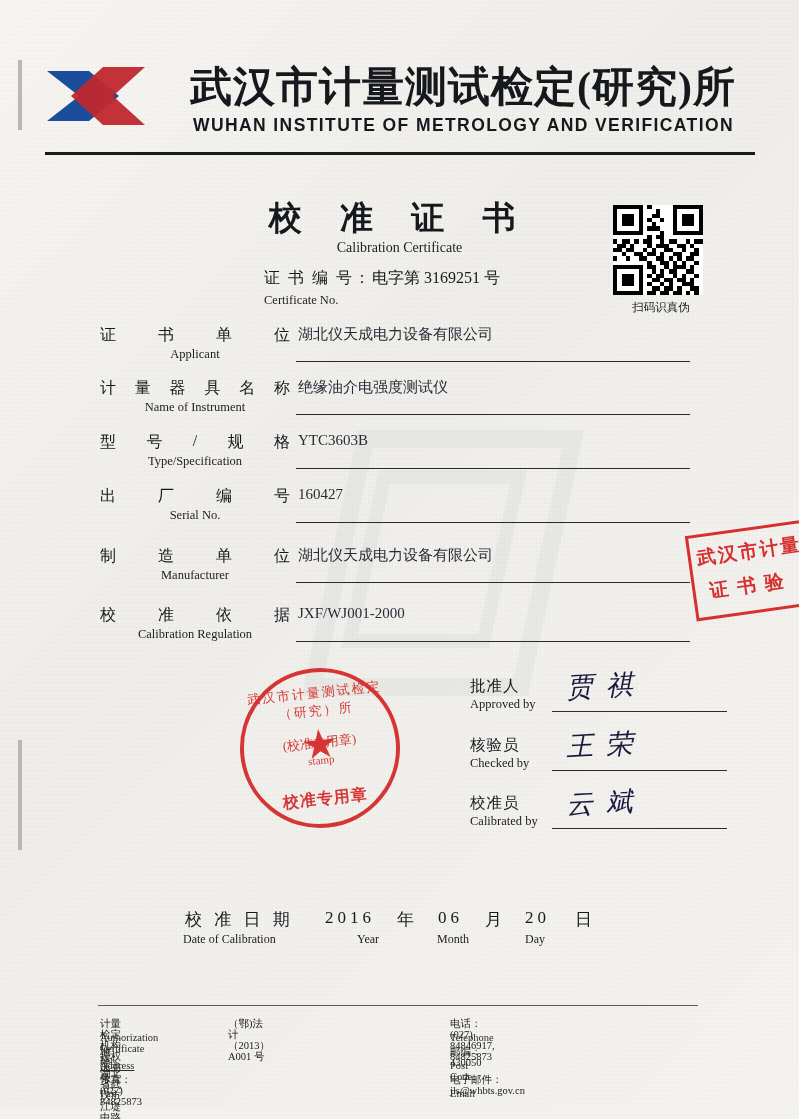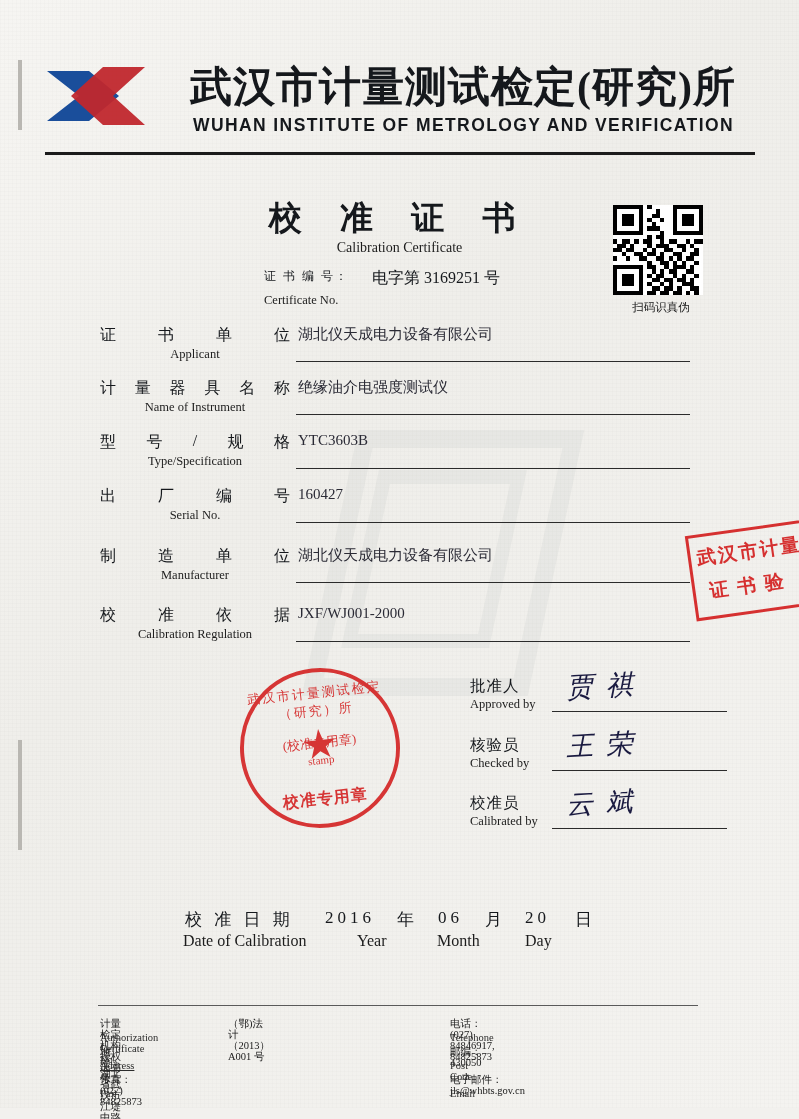--- a/index.html
+++ b/index.html
@@ -101,21 +101,21 @@
     position: absolute;
     left: 0; top: 240px;
     width: 799px;
     text-align: center;
     font-size: 14px;
     color: #1c1c1c;
   }
   .cert-no-label {
     position: absolute;
     left: 264px; top: 268px;
-    font-size: 12px;
+    font-size: 16px;
     letter-spacing: 2px;
     color: #15181c;
   }
   .cert-no-value {
     position: absolute;
     left: 372px; top: 268px;
     font-size: 16px;
     color: #15181c;
   }
   .cert-no-en {
@@ -298,21 +298,21 @@
   }
   .d-cn {
     position: absolute;
     font-size: 17px;
     letter-spacing: 4px;
     color: #15181c;
     top: 0;
   }
   .d-en {
     position: absolute;
-    font-size: 16px;
+    font-size: 12px;
     color: #1c1c1c;
     top: 24px;
   }
   
   .footer-line {
     position: absolute;
     left: 98px; top: 1005px;
     width: 600px;
     height: 1px;
     background: #5a5a5a;

